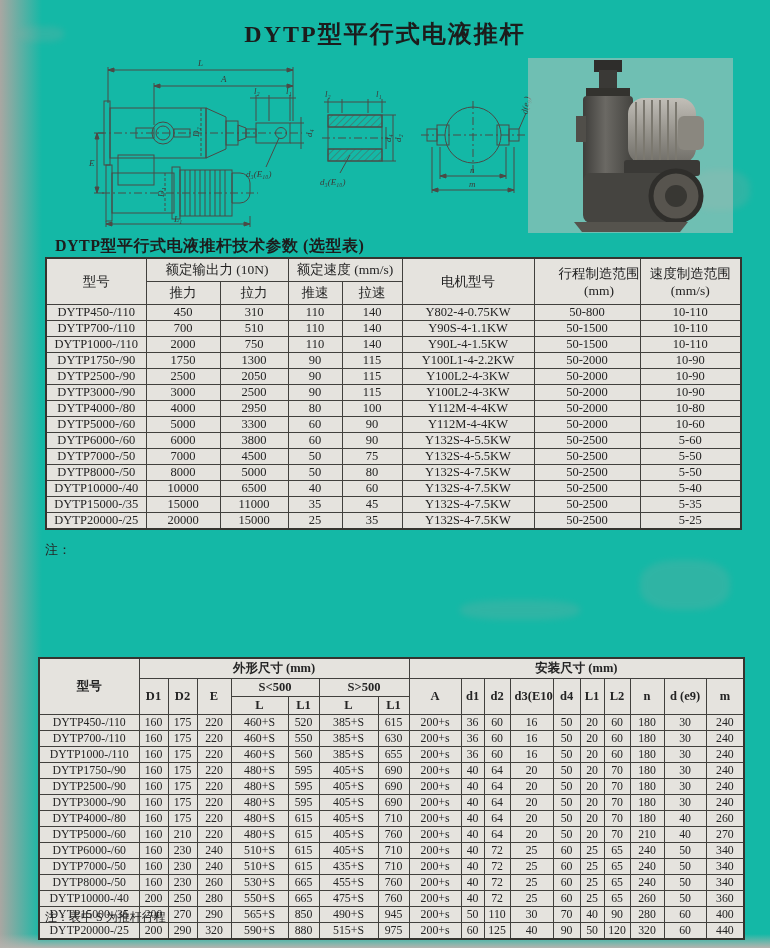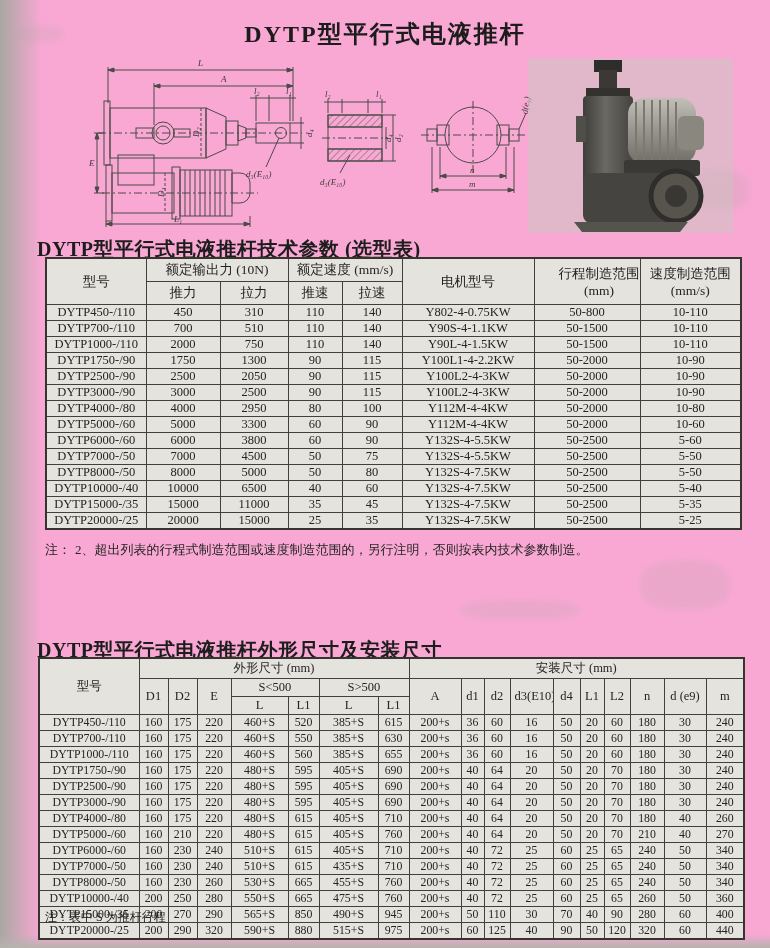--- a/index.html
+++ b/index.html
@@ -1,47 +1,47 @@
 <!DOCTYPE html>
 <html><head>
 <meta charset="utf-8">
 <style>
   html,body{margin:0;padding:0;}
   .page{
     position:relative; width:770px; height:948px; overflow:hidden;
-    background:#f9a8d4; color:#222;
+    background:#14b8a6; color:#222;
     font-family:"Liberation Serif","DejaVu Serif",serif;
   }
   
   .vignette-left{position:absolute;left:0;top:0;width:42px;height:100%;
     background:linear-gradient(90deg,#a9a7a2,rgba(219,217,212,0));}
   .vignette-bottom{position:absolute;left:0;bottom:0;width:100%;height:14px;
     background:linear-gradient(0deg,#b5b3ae,rgba(219,217,212,0));}
   .smudge{position:absolute;background:#a8a6a0;opacity:.18;filter:blur(3px);border-radius:40%;}
   .page-title{
     position:absolute;top:18px;left:0;width:100%;text-align:center;
     font-size:24px;font-weight:bold;letter-spacing:2px;color:#1c1c1c;
   }
   .drawing-wrap{position:absolute;top:55px;left:88px;width:450px;height:175px;}
   .photo-wrap{position:absolute;top:58px;left:528px;width:205px;height:175px;}
   .section-title{
-    position:absolute;left:37px;font-size:20px;font-weight:bold;color:#1d1d1d;
+    position:absolute;left:55px;font-size:16px;font-weight:bold;color:#1d1d1d;
     letter-spacing:.5px;
   }
   .t1-title{top:236px;}
   .t2-title{top:637px;}
   table{border-collapse:collapse;table-layout:fixed;background:#e5e3de;
     font-family:"Liberation Serif","DejaVu Serif",serif;}
   th,td{border:1px solid #41403d;text-align:center;vertical-align:middle;
     overflow:hidden;white-space:nowrap;color:#242424;}
   .tbl1{position:absolute;top:257px;left:45px;width:695px;border:2px solid #35342f;}
   .tbl1 th{font-size:13.5px;font-weight:normal;padding:2px 0;}
   .tbl1 td{font-size:12.5px;height:14.7px;padding:0;}
   .tbl2{position:absolute;top:657px;left:38px;width:705px;border:2px solid #35342f;}
-  .tbl2 th{font-size:12.5px;font-weight:normal;padding:1px 4px;}
+  .tbl2 th{font-size:12.5px;font-weight:bold;padding:1px 4px;}
   .tbl2 td{font-size:11.8px;height:13.6px;padding:0;}
   .notes{position:absolute;top:540px;left:45px;width:672px;font-size:13px;
     line-height:1.5;color:#262626;}
   .notes .prefix{position:absolute;left:0;top:0;}
   .notes .note-item{padding-left:30px;}
   .notes .note-item.wrap{text-indent:-2em;padding-left:calc(30px + 2em);}
   .bottom-note{position:absolute;top:909px;left:45px;font-size:12px;color:#262626;}
   svg text{font-family:"Liberation Serif","DejaVu Serif",serif;}
   .dim{font-size:9px;font-style:italic;fill:#3c3b38;}
 </style>
@@ -398,24 +398,22 @@
           <td>35</td>
           <td>Y132S-4-7.5KW</td>
           <td>50-2500</td>
           <td>5-25</td>
         </tr>
       </tbody>
   </table>
 
   <div class="notes">
     <span class="prefix">注：</span>
-    <div class="note-item">2、超出列表的行程式制造范围或速度制造范围的，另行注明，否则按表内技术参数制造。</div>
   </div>
 
-  <div class="section-title t2-title">DYTP型平行式电液推杆外形尺寸及安装尺寸</div>
   <table class="tbl2">
     <colgroup>
       <col style="width:100px">
         <col style="width:29px">
         <col style="width:29px">
         <col style="width:34px">
       <col style="width:57px">
         <col style="width:31px">
         <col style="width:59px">
         <col style="width:31px">

